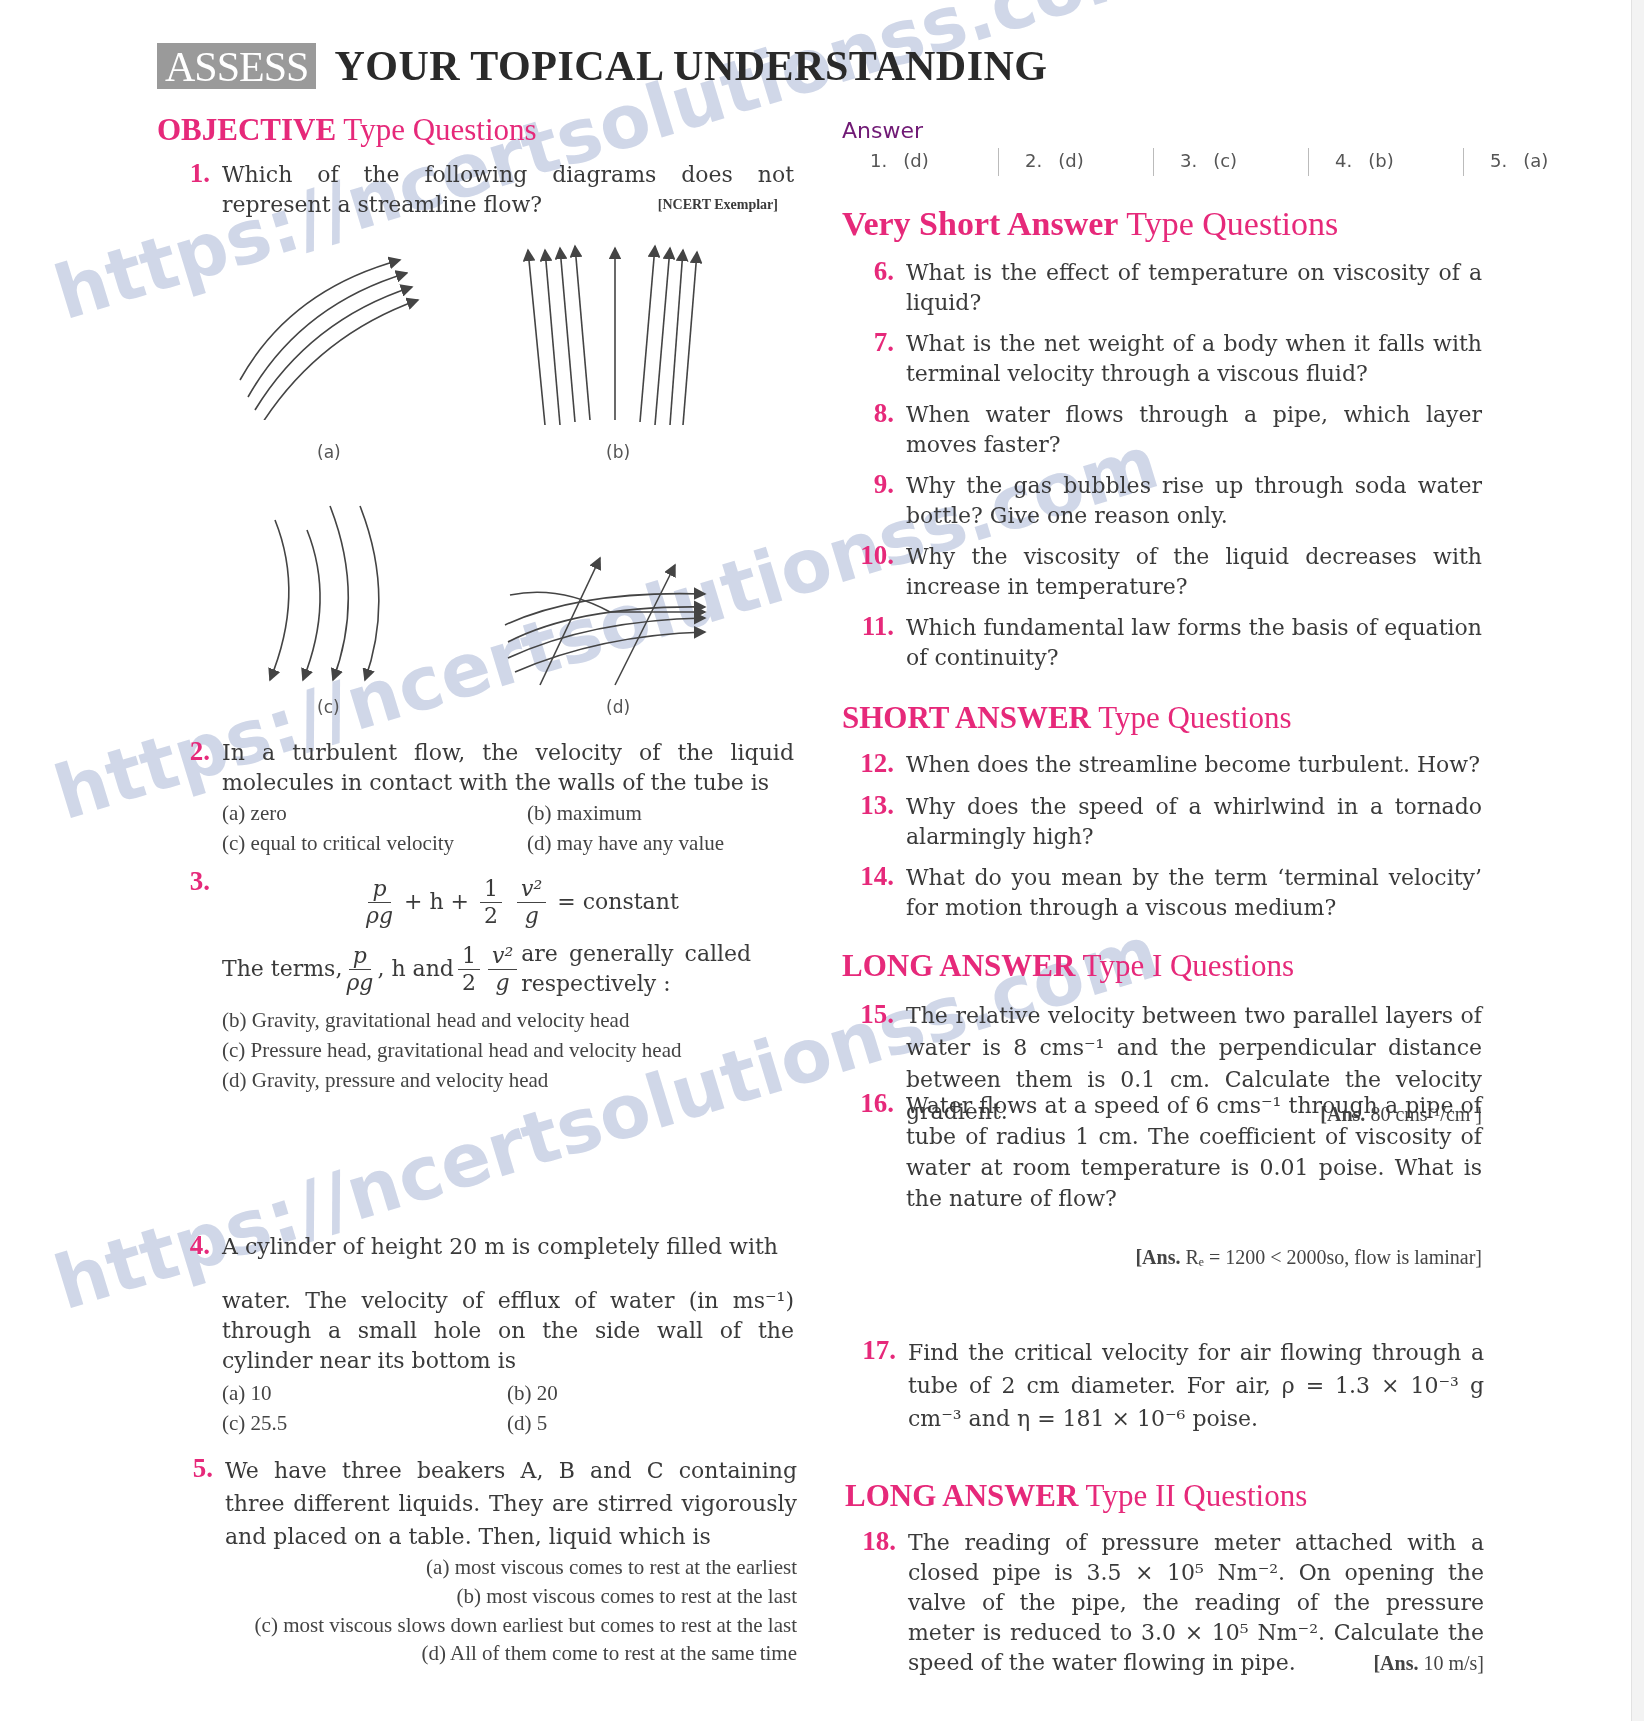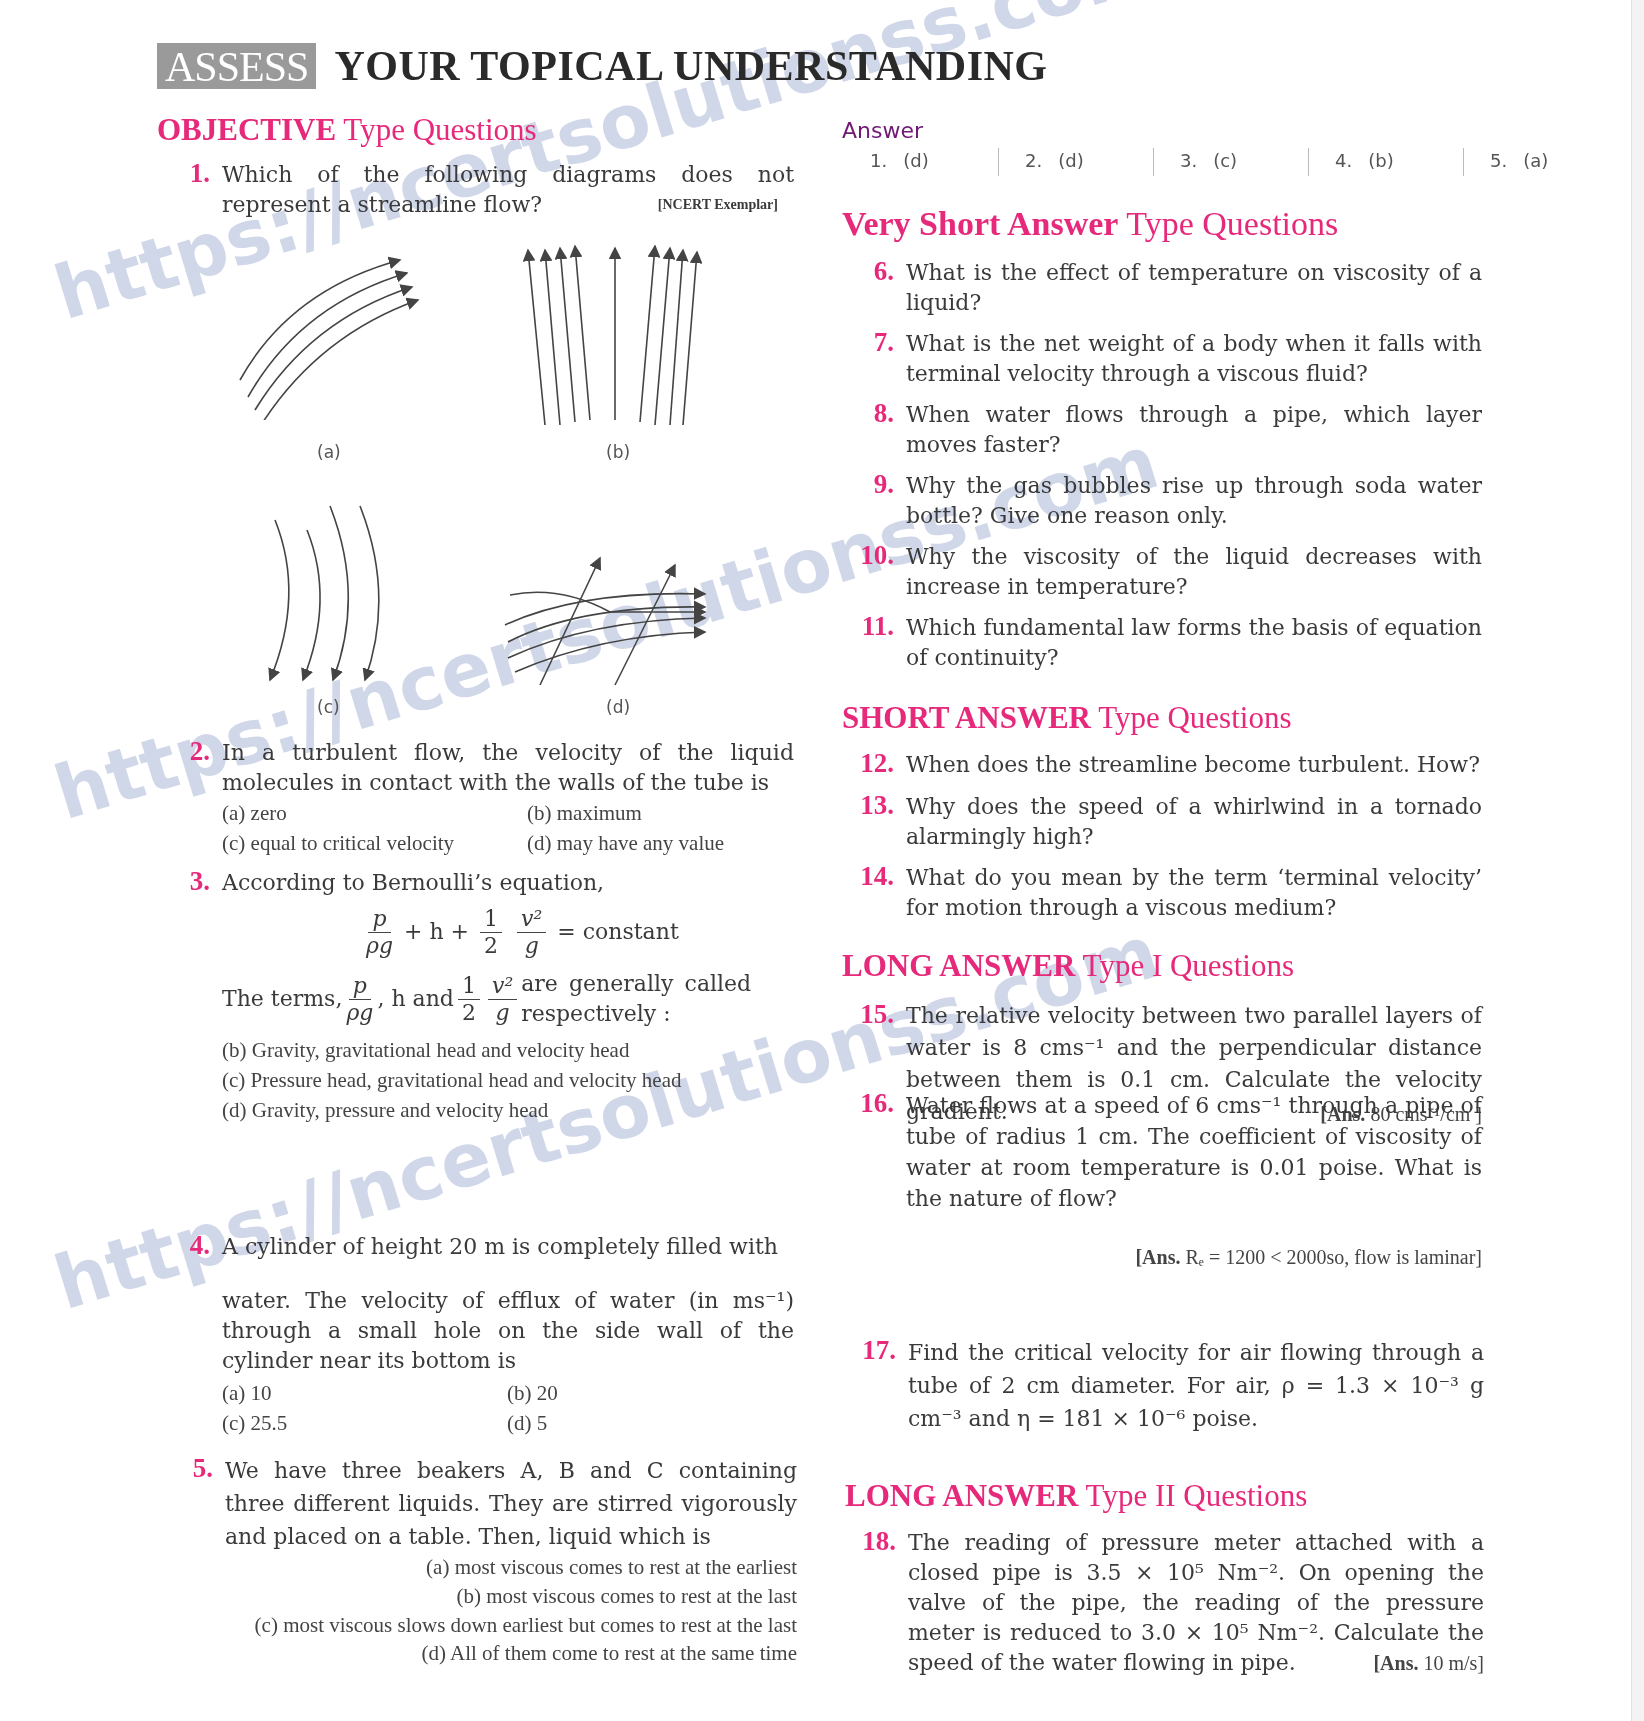--- a/index.html
+++ b/index.html
@@ -125,21 +125,20 @@
   <div style="display:grid; grid-template-columns: 305px 270px;">
     <span class="opt">(a) zero</span>
     <span class="opt">(b) maximum</span>
     <span class="opt">(c) equal to critical velocity</span>
     <span class="opt">(d) may have any value</span>
   </div>
 </div>
 
 <div class="q" style="left:222px; top:868px; width:572px;">
   <span class="num" style="left:-52px; top:-2px;">3.</span>
-  <div>According to Bernoulli’s equation,</div>
   <div style="margin:8px 0 0 140px; font-size:22px;">
     <span class="frac">
         <span class="n">p</span>
         <span class="d">ρg</span>
       </span>
     <span>+ h +</span>
     <span class="frac">
         <span class="n" style="font-style:normal">1</span>
         <span class="d" style="font-style:normal">2</span>
       </span>

